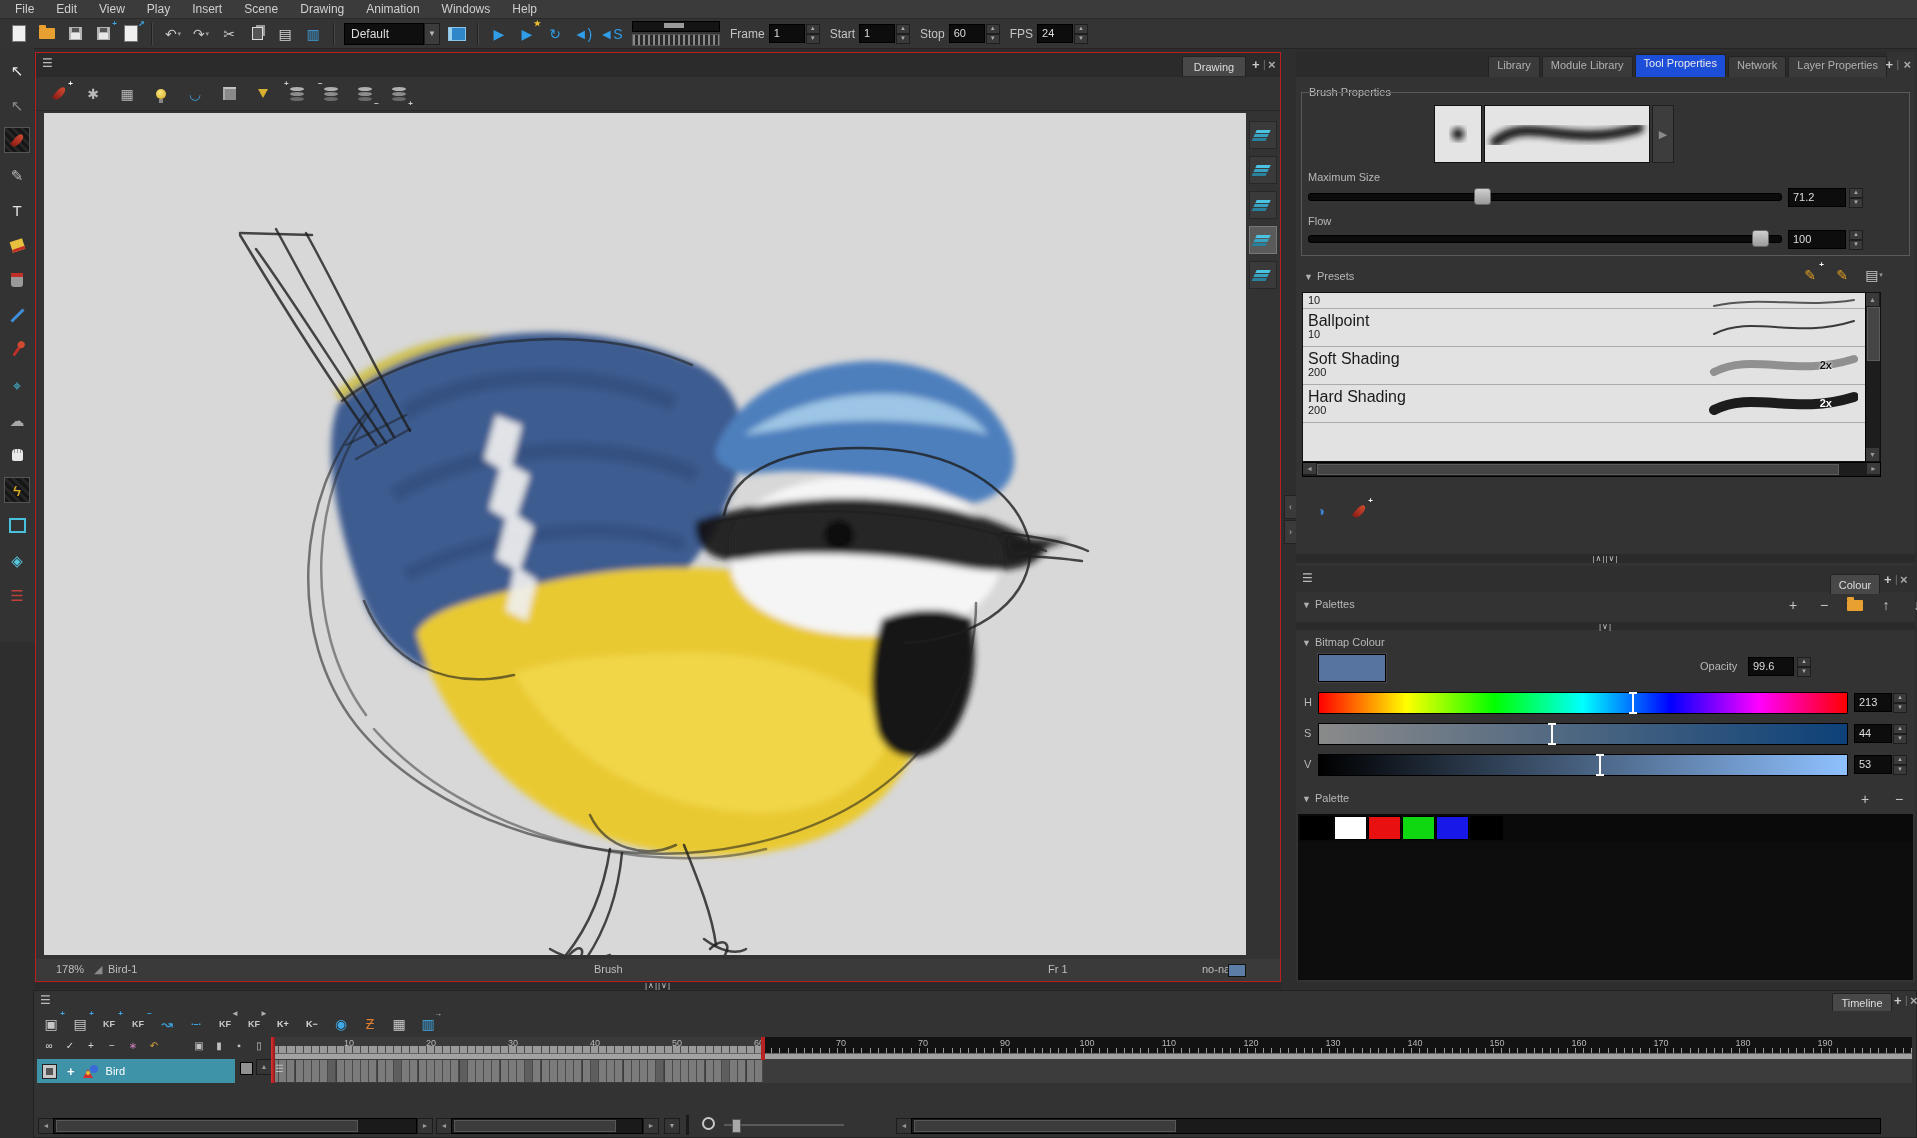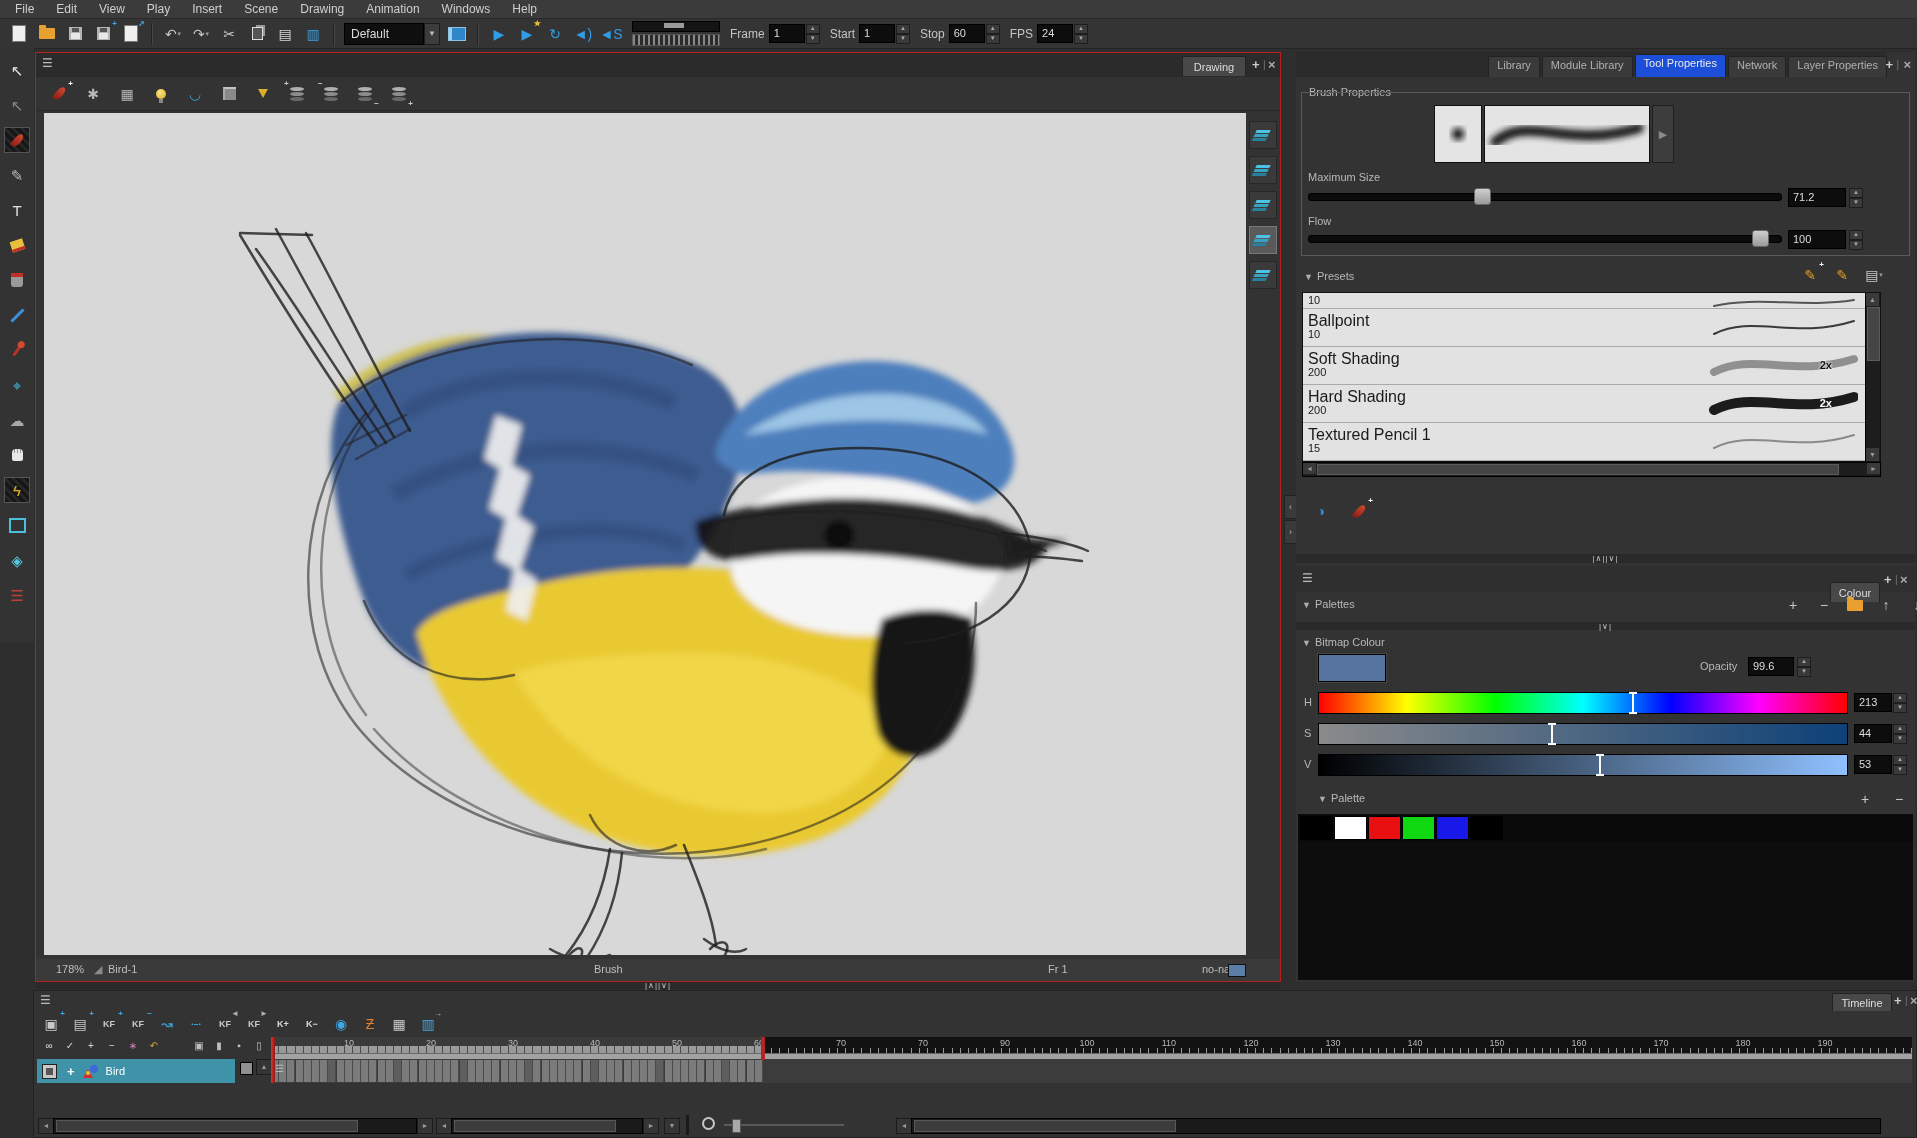--- a/index.html
+++ b/index.html
@@ -541,27 +541,20 @@
           <span class="pbadge dark">2x</span>
         </div>
         <div class="prow" style="height: 37px;">
           <span class="pname">Hard Shading</span>
           <span class="psize">200</span>
           <svg width="150" height="30">
             <path d="M6,22 C45,2 85,28 146,9" stroke="#1c1c1c" stroke-width="10" fill="none" stroke-linecap="round"></path>
           </svg>
           <span class="pbadge light">2x</span>
         </div>
-        <div class="prow" style="height: 37px;">
-          <span class="pname">Textured Pencil 1</span>
-          <span class="psize">15</span>
-          <svg width="150" height="30">
-            <path d="M6,22 C45,2 85,28 146,9" stroke="#8a8a8a" stroke-width="2" fill="none" stroke-linecap="round"></path>
-          </svg>
-        </div>
         <div class="vscroll">
           <span class="up">▲</span>
           <div class="th"></div>
           <span class="dn">▼</span>
         </div>
       </div>
     <div class="hscro" style="left:6px;top:410px;width:577px;">
       <span class="lt">◄</span>
         <div class="th" style="left:14px;width:520px;"></div>
         <span class="rt">►</span>
@@ -574,21 +567,21 @@
         <span class="icon">
           <span class="i-brush-red"></span>
           <span class="badge " style="color: rgb(255, 255, 255);">+</span>
         </span>
       </div>
 
     <div class="hsplit" style="left:0;top:502px;width:619px;height:9px;">|∧||∨|</div>
 
     <div style="position:absolute;left:0;top:514px;width:619px;height:26px;background:#2f2f2f;">
       <span class="hamb" style="top:5px;">☰</span>
-      <div class="ptab" style="left:534px;top:16px;width:48px;">
+      <div class="ptab" style="left:534px;top:8px;width:48px;">
           <span>Colour</span>
         </div>
       <span class="tabplus" style="left:588px;top:6px;">+</span>
       <span class="tabbar-sep" style="left:599px;top:8px;">|</span>
       <span class="tabx" style="left:604px;top:6px;">×</span>
     </div>
     <div class="sechdr" style="left:6px;top:546px;"><span class="tri">▼</span><span>Palettes</span></div>
     <div style="position:absolute;left:486px;top:542px;display:flex;gap:9px;">
         <span class="icon">
           <span class="glyph" style="color: rgb(200, 200, 200);">+</span>
@@ -639,21 +632,21 @@
         <div class="ctrack g2" style="left: 22px; top: 702px; width: 528px;">
           <div class="ibeam" style="left: 279.84px;"></div>
         </div>
         <div class="numbox" style="position: absolute; left: 558px; top: 703px; width: 28px;">53</div>
         <span class="vspin" style="position: absolute; left: 596px; top: 703px;">
           <b>▲</b>
           <b>▼</b>
         </span>
       </div>
 
-    <div class="sechdr" style="left:6px;top:740px;margin-left:16px;"><span class="tri">▼</span><span>Palette</span></div>
+    <div class="sechdr" style="left:6px;top:740px;"><span class="tri">▼</span><span>Palette</span></div>
     <div style="position:absolute;left:558px;top:736px;display:flex;gap:12px;">
         <span class="icon">
           <span class="glyph" style="color: rgb(200, 200, 200);">+</span>
         </span>
         <span class="icon">
           <span class="glyph" style="color: rgb(200, 200, 200);">−</span>
         </span>
       </div>
     <div id="cswatches" style="position:absolute;left:2px;top:762px;width:615px;height:28px;background:#0a0a0a;">
         <span class="swatch" style="left: 2px; top: 2px; background: rgb(0, 0, 0);"></span>

